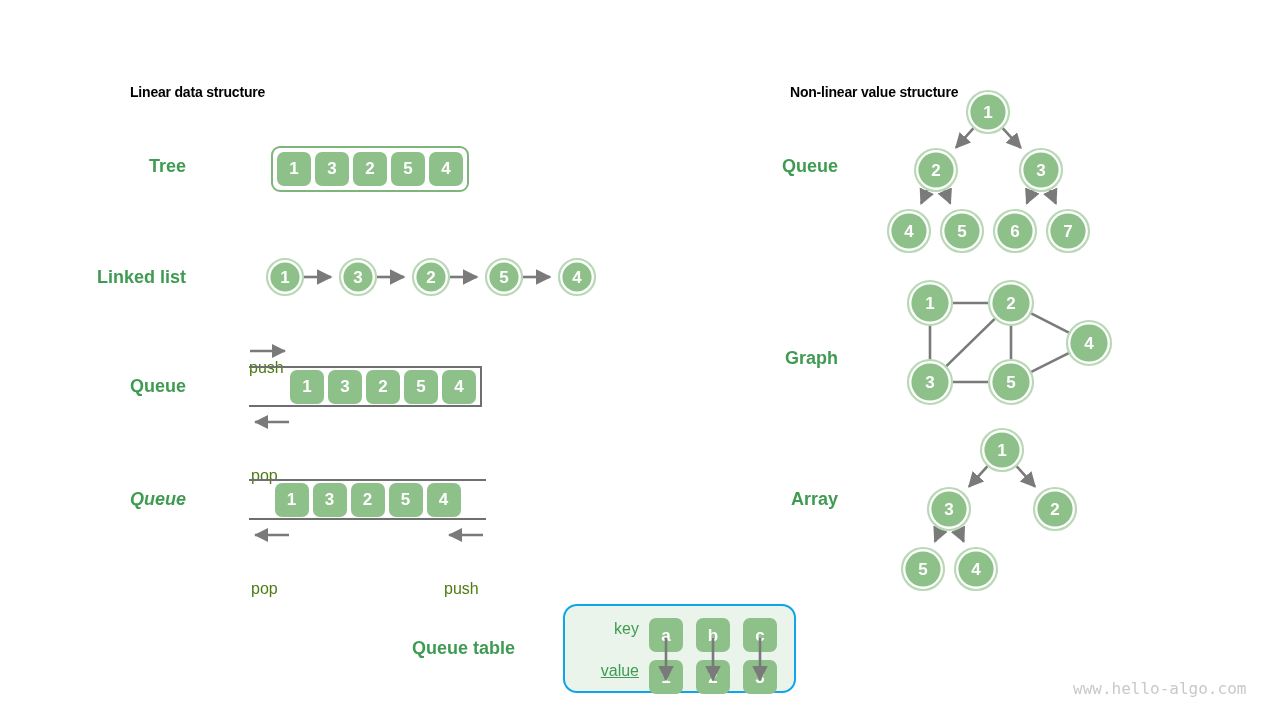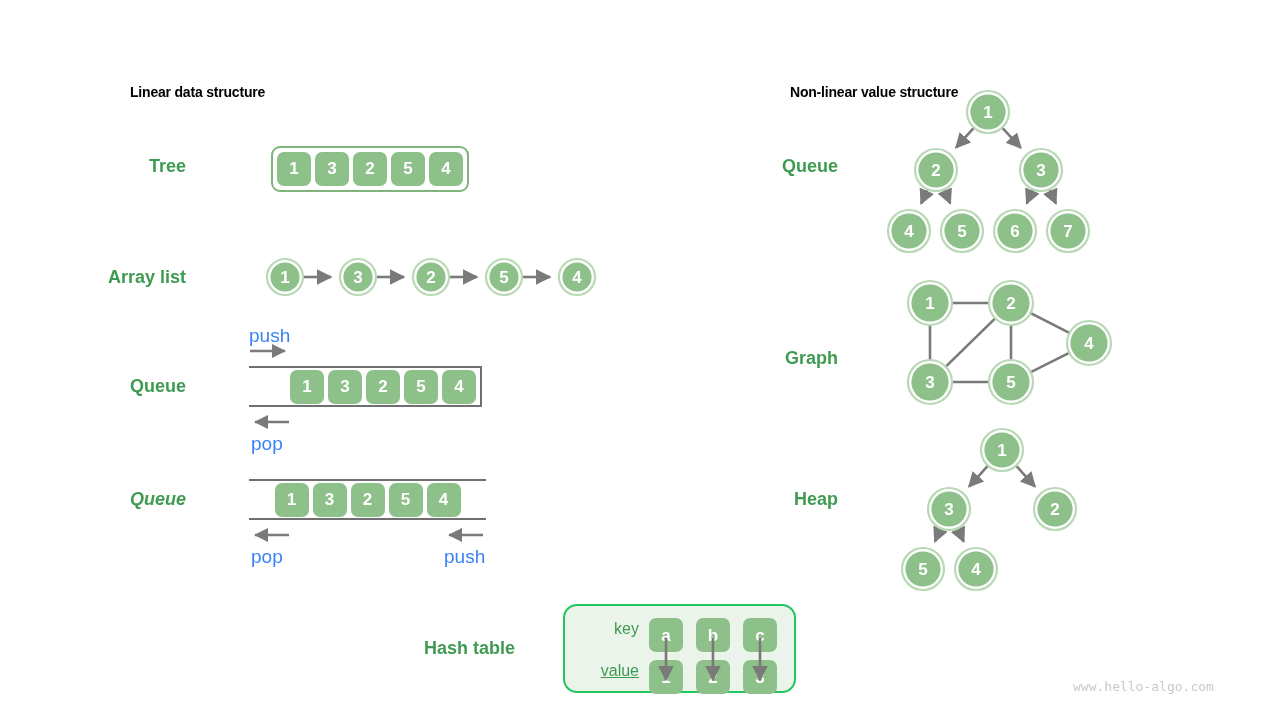--- a/index.html
+++ b/index.html
@@ -84,43 +84,44 @@
     padding: 4px;
     box-sizing: border-box;
     justify-content: center;
     align-items: center;
     border-top: 2px solid #6f6f6f;
     border-bottom: 2px solid #6f6f6f;
   }
 
   
   .op-label {
-    font-size: 19px;
-    color: #3b82f6;
-    white-space: nowrap;
+    font-size: 16px;
+    color: #4d7c0f;
+    white-space: nowrap;
+    margin-top: 34px;
   }
 
   
   .hash-panel {
     background: #eaf4ea;
-    border: 2px solid #22c55e;
+    border: 2px solid #0ea5e9;
     border-radius: 14px;
     box-sizing: border-box;
   }
   .hash-rowlabel {
     font-size: 16px;
     color: #3f9b52;
     text-align: right;
     white-space: nowrap;
   }
 
   
   .watermark {
     font-family: "DejaVu Sans Mono", monospace;
-    font-size: 13px;
+    font-size: 16px;
     color: #c9c9c9;
     white-space: nowrap;
   }
 
   svg { display: block; }
   .node-text {
     font-family: "Liberation Sans", sans-serif;
     font-size: 17px;
     font-weight: bold;
     fill: #ffffff;
@@ -134,21 +135,21 @@
 
 <div class="abs row-label" style="left:50px; top:156px; width:136px;">Tree</div>
 <div class="abs array-box" id="array-box" style="left:271px; top:146px;">
     <div class="cell">1</div>
     <div class="cell">3</div>
     <div class="cell">2</div>
     <div class="cell">5</div>
     <div class="cell">4</div>
   </div>
 
-<div class="abs row-label" style="left:30px; top:267px; width:156px;">Array list</div>
+<div class="abs row-label" style="left:30px; top:267px; width:156px;">Linked list</div>
 <svg class="abs" id="linkedlist-svg" style="left:258px; top:248px;" width="350" height="58">
     <defs>
       <marker id="llm" markerWidth="7" markerHeight="7" refX="5.4" refY="3" orient="auto">
         <path d="M0,0 L6,3 L0,6 z" fill="#7a7a7a"></path>
       </marker>
     </defs>
     <line x1="264" y1="29" x2="292" y2="29" stroke="#7a7a7a" stroke-width="2.6" marker-end="url(#llm)"></line>
     <line x1="191" y1="29" x2="219" y2="29" stroke="#7a7a7a" stroke-width="2.6" marker-end="url(#llm)"></line>
     <line x1="118" y1="29" x2="146" y2="29" stroke="#7a7a7a" stroke-width="2.6" marker-end="url(#llm)"></line>
     <line x1="45" y1="29" x2="73" y2="29" stroke="#7a7a7a" stroke-width="2.6" marker-end="url(#llm)"></line>
@@ -216,21 +217,21 @@
   </div>
 <svg class="abs" style="left:249px; top:528px;" width="46" height="14">
   <line x1="40" y1="7" x2="6" y2="7" stroke="#7a7a7a" stroke-width="2.4" marker-end="url(#ar-l)"></line>
 </svg>
 <div class="abs op-label" style="left:251px; top:546px;">pop</div>
 <svg class="abs" style="left:443px; top:528px;" width="46" height="14">
   <line x1="40" y1="7" x2="6" y2="7" stroke="#7a7a7a" stroke-width="2.4" marker-end="url(#ar-l)"></line>
 </svg>
 <div class="abs op-label" style="left:444px; top:546px;">push</div>
 
-<div class="abs row-label" style="left:333px; top:638px; width:182px;">Hash table</div>
+<div class="abs row-label" style="left:333px; top:638px; width:182px;">Queue table</div>
 <div class="abs hash-panel" style="left:563px; top:604px; width:233px; height:89px;">
   <div class="abs hash-rowlabel" style="left:12px; top:14px; width:62px;">key</div>
   <div class="abs hash-rowlabel" style="left:2px; top:56px; width:72px;text-decoration:underline;">value</div>
   <div class="abs" id="hash-cells" style="left:84px; top:6px;">
       <svg width="132" height="90" style="position: absolute; left: 0px; top: 0px;">
         <defs>
           <marker id="hd" markerWidth="7" markerHeight="7" refX="5.4" refY="3" orient="auto">
             <path d="M0,0 L6,3 L0,6 z" fill="#7a7a7a"></path>
           </marker>
         </defs>
@@ -345,21 +346,21 @@
       <circle cx="199" cy="73" r="18.6" fill="#8ec08a"></circle>
       <text x="199" y="79" text-anchor="middle" class="node-text">4</text>
     </g>
     <g>
       <circle cx="121" cy="112" r="22" fill="none" stroke="#b9d9b6" stroke-width="2.2"></circle>
       <circle cx="121" cy="112" r="18.6" fill="#8ec08a"></circle>
       <text x="121" y="118" text-anchor="middle" class="node-text">5</text>
     </g>
   </svg>
 
-<div class="abs row-label" style="left:702px; top:489px; width:136px;">Heap</div>
+<div class="abs row-label" style="left:702px; top:489px; width:136px;">Array</div>
 <svg class="abs" id="heap-svg" style="left:886px; top:420px;" width="208" height="180">
     <defs>
       <marker id="hm" markerWidth="7" markerHeight="7" refX="5.4" refY="3" orient="auto">
         <path d="M0,0 L6,3 L0,6 z" fill="#7a7a7a"></path>
       </marker>
     </defs>
     <line x1="71.61765822390475" y1="108.15035160867723" x2="77.68905968013607" y2="121.64235484474682" stroke="#7a7a7a" stroke-width="2.6" marker-end="url(#hm)"></line>
     <line x1="54.650243809679694" y1="108.2686681315084" x2="48.928223129029014" y2="121.47333124070228" stroke="#7a7a7a" stroke-width="2.6" marker-end="url(#hm)"></line>
     <line x1="130.03362416887367" y1="45.62233633893486" x2="148.9519654730376" y2="66.6823766586645" stroke="#7a7a7a" stroke-width="2.6" marker-end="url(#hm)"></line>
     <line x1="101.96637583112631" y1="45.62233633893486" x2="83.0480345269624" y2="66.6823766586645" stroke="#7a7a7a" stroke-width="2.6" marker-end="url(#hm)"></line>

